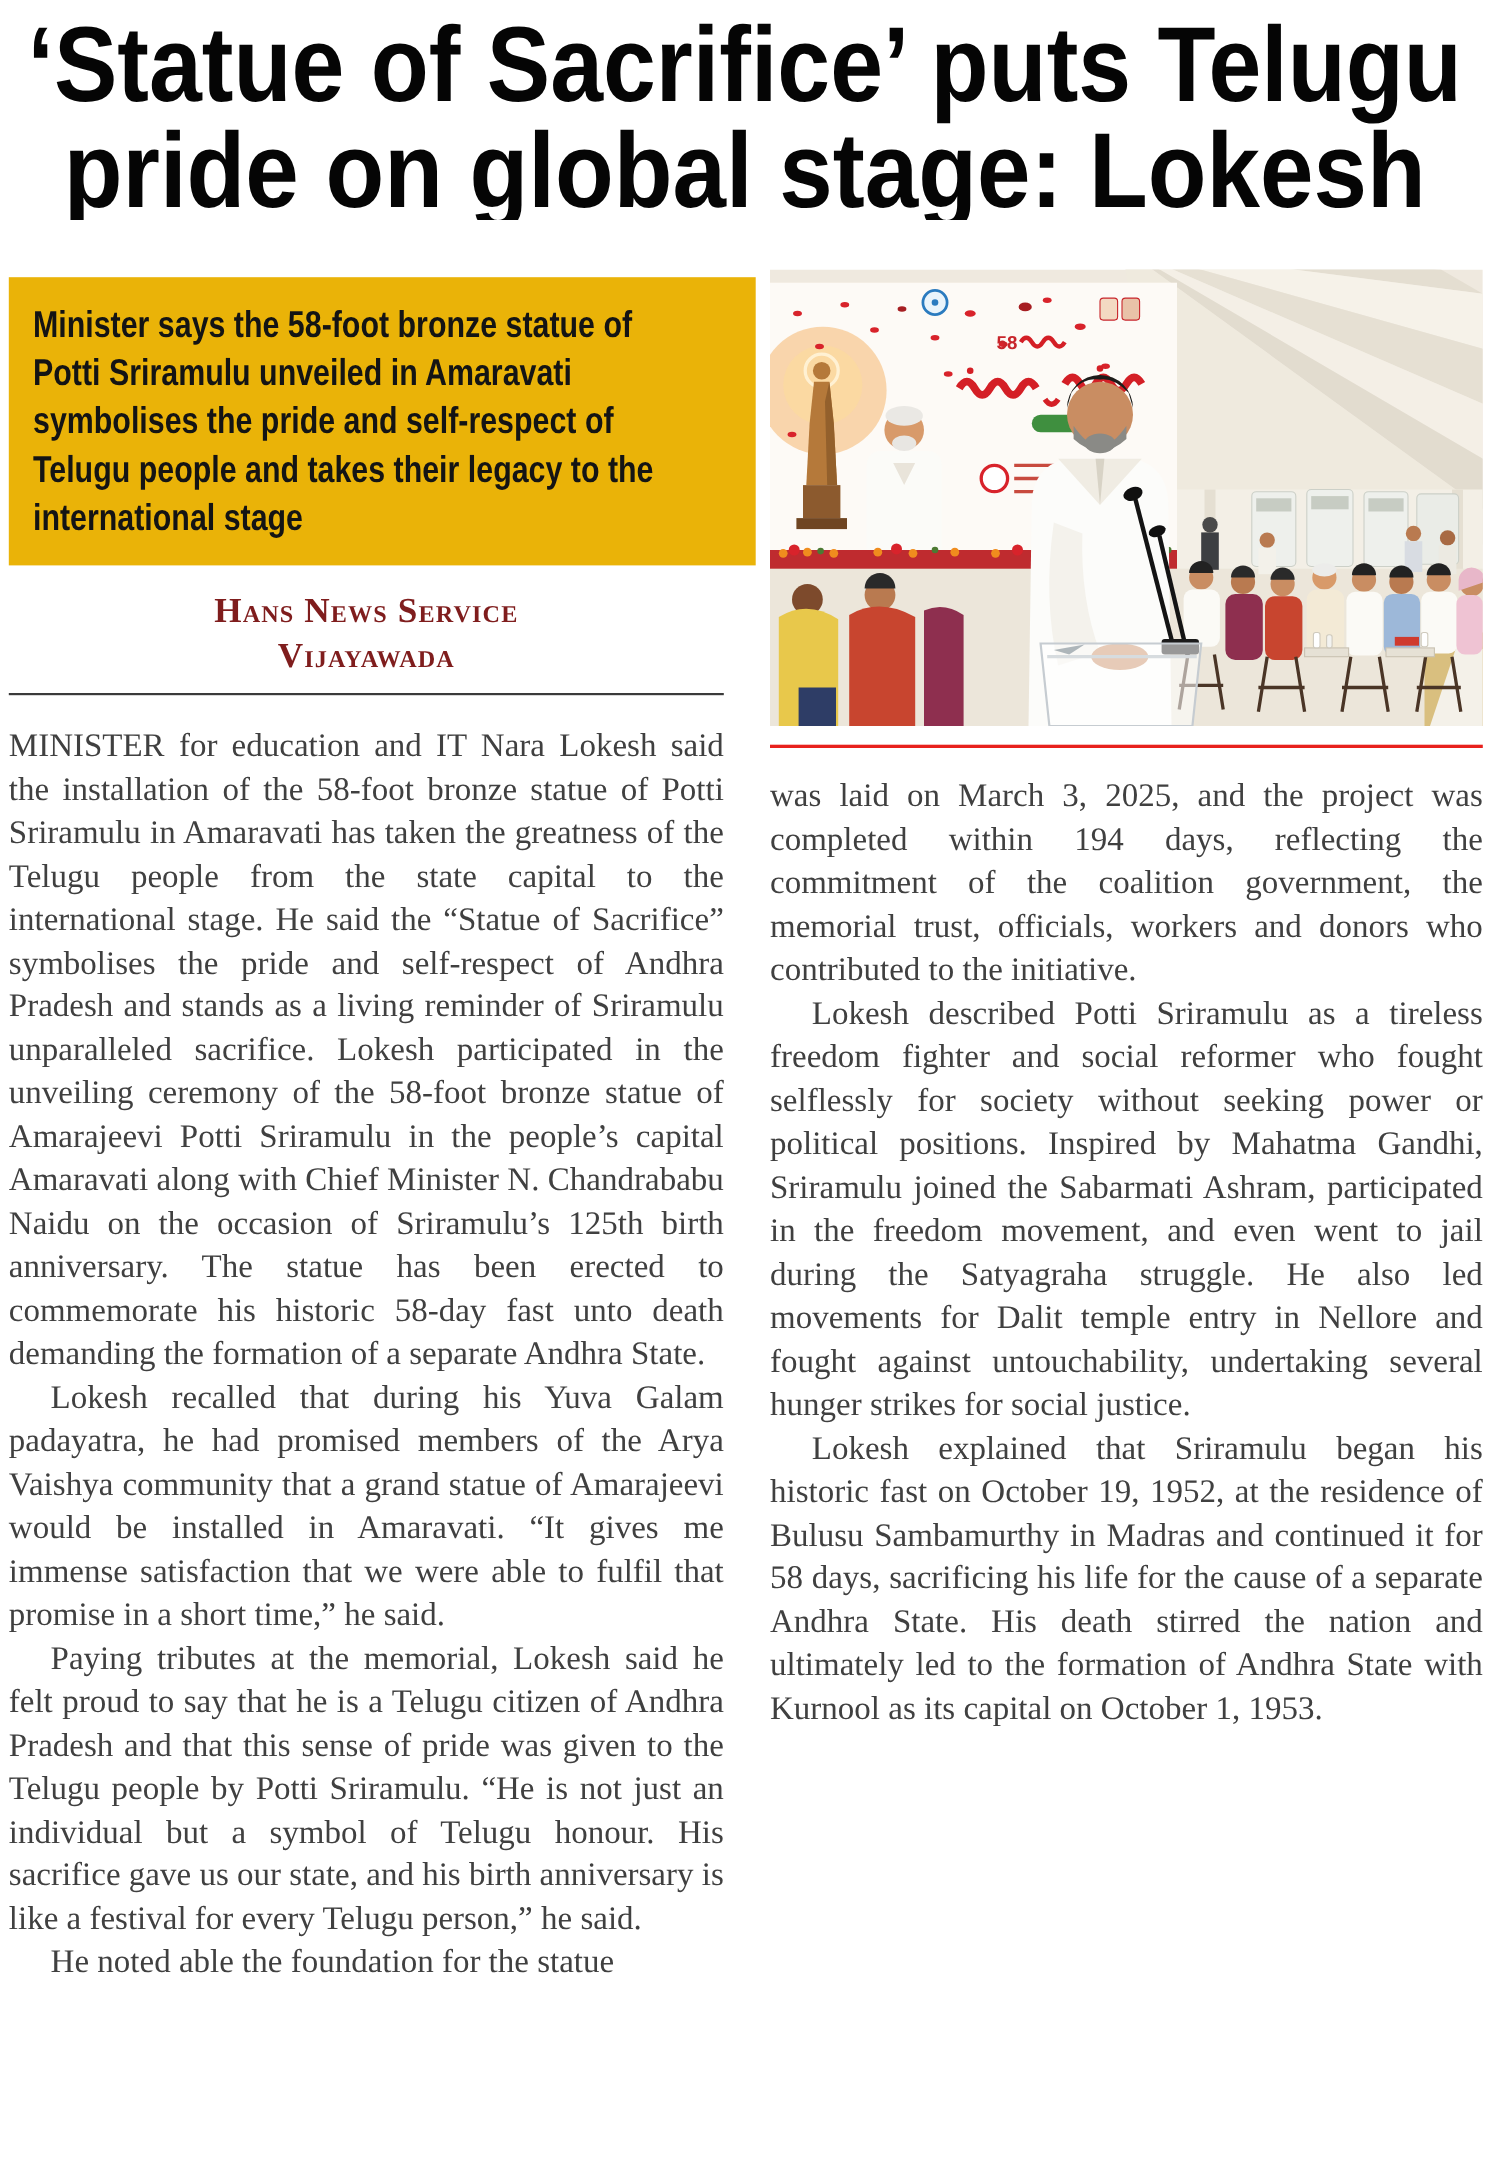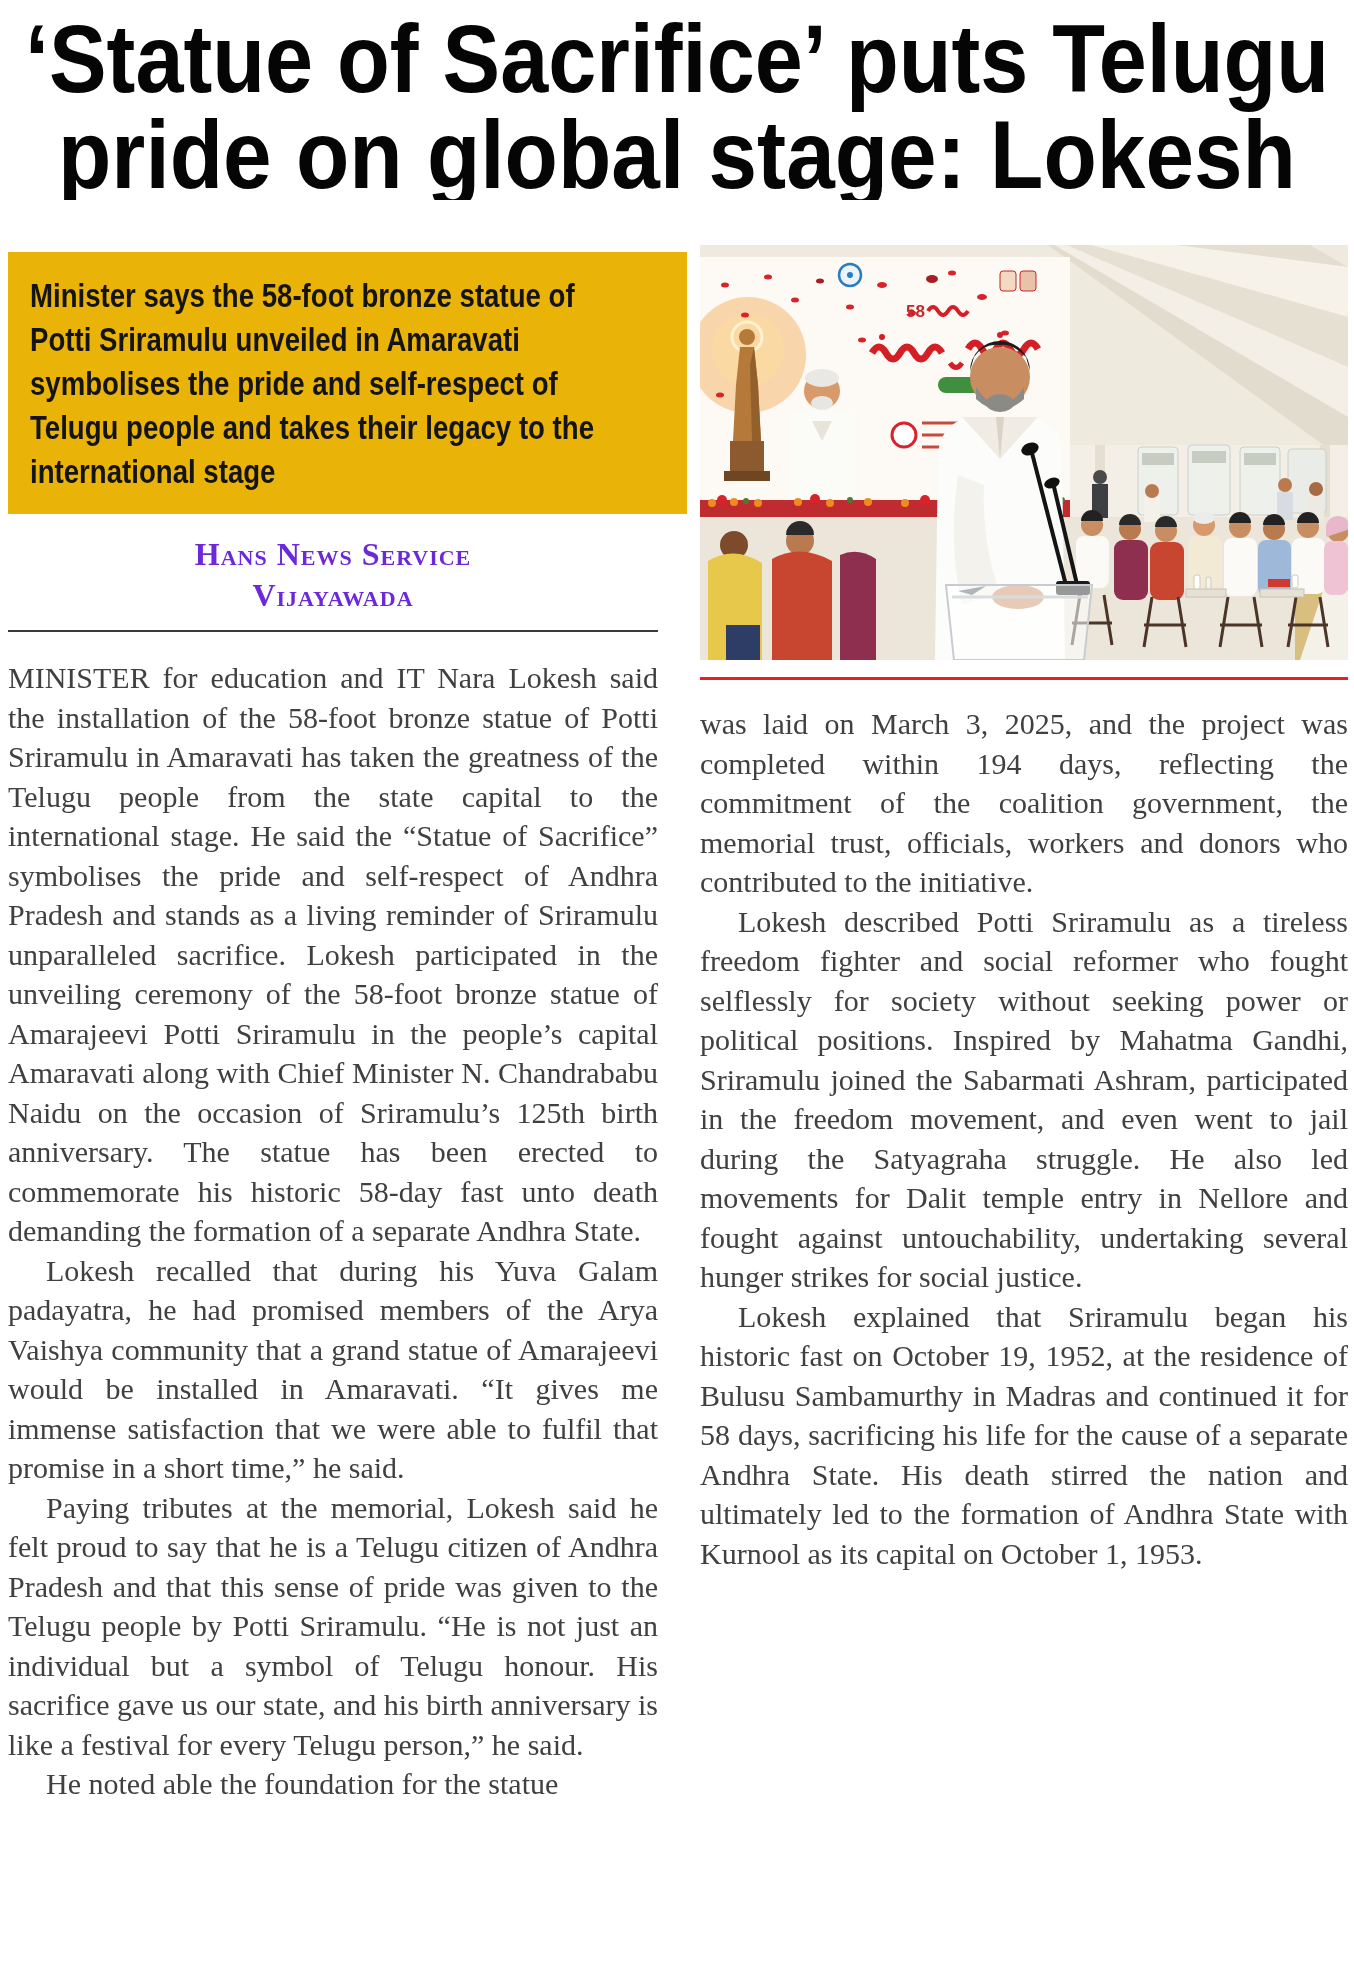--- a/index.html
+++ b/index.html
@@ -14,21 +14,21 @@
   .col-left{position:absolute;left:8px;top:200px;width:650px;}
   .col-right{position:absolute;left:700px;top:200px;width:648px;}
 
   
   .standfirst{margin-top:52px;width:679px;height:262px;background:#eab308;padding:21px 22px;box-sizing:border-box;overflow:hidden;}
   .standfirst-text{width:724px;transform:scaleX(0.812);transform-origin:0 0;
     font-family:"Liberation Sans",sans-serif;font-weight:700;font-size:34px;line-height:44px;color:#141414;}
 
   
   .byline{margin-top:20px;text-align:center;font-family:"Liberation Serif",serif;
-    font-variant:small-caps;font-weight:600;font-size:32px;line-height:41px;color:#6d28d9;letter-spacing:1px;}
+    font-variant:small-caps;font-weight:600;font-size:32px;line-height:41px;color:#7f1d1d;letter-spacing:1px;}
   .byline-rule{border:none;border-top:2px solid #3a3a3a;margin:14px 0 0 0;width:650px;}
 
   
   .body-text{margin-top:26px;font-family:"Liberation Serif",serif;font-size:30px;line-height:39.5px;
     text-align:justify;color:#404040;}
   .body-text p{margin:0;text-indent:38px;}
   .body-text p:first-child{text-indent:0;}
 
   
   .photo-figure{margin:45px 0 0 0;padding:0;text-align:center;}

